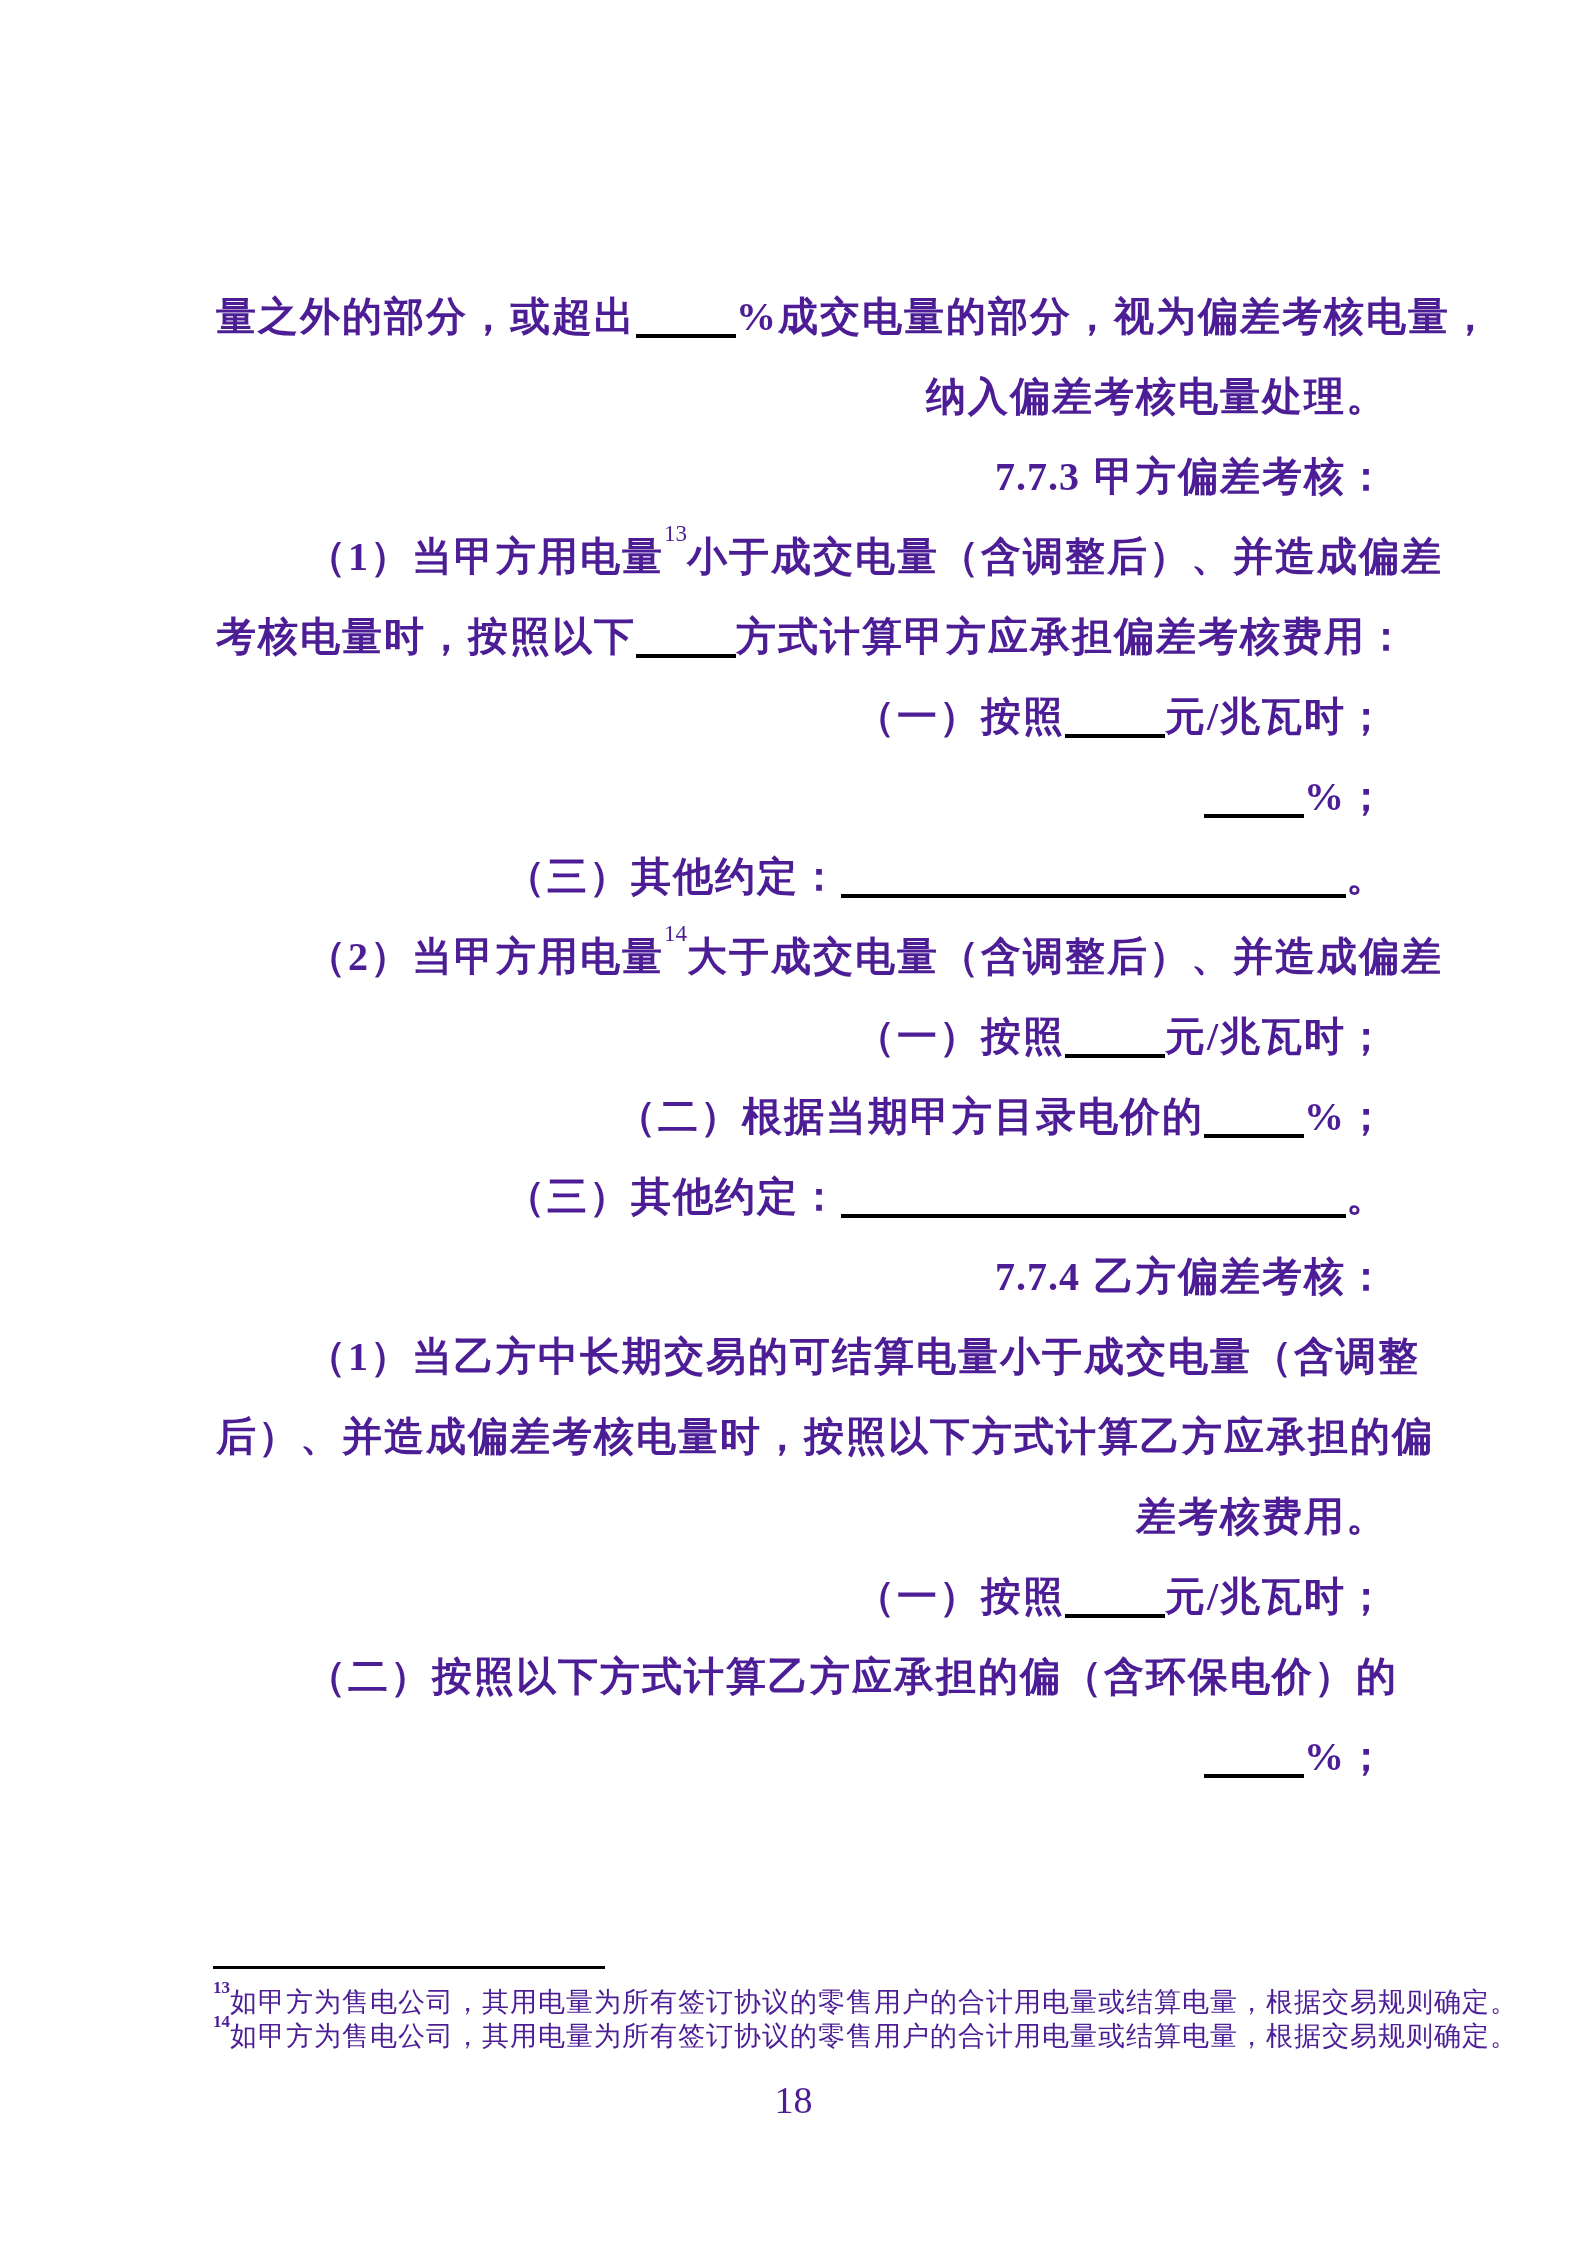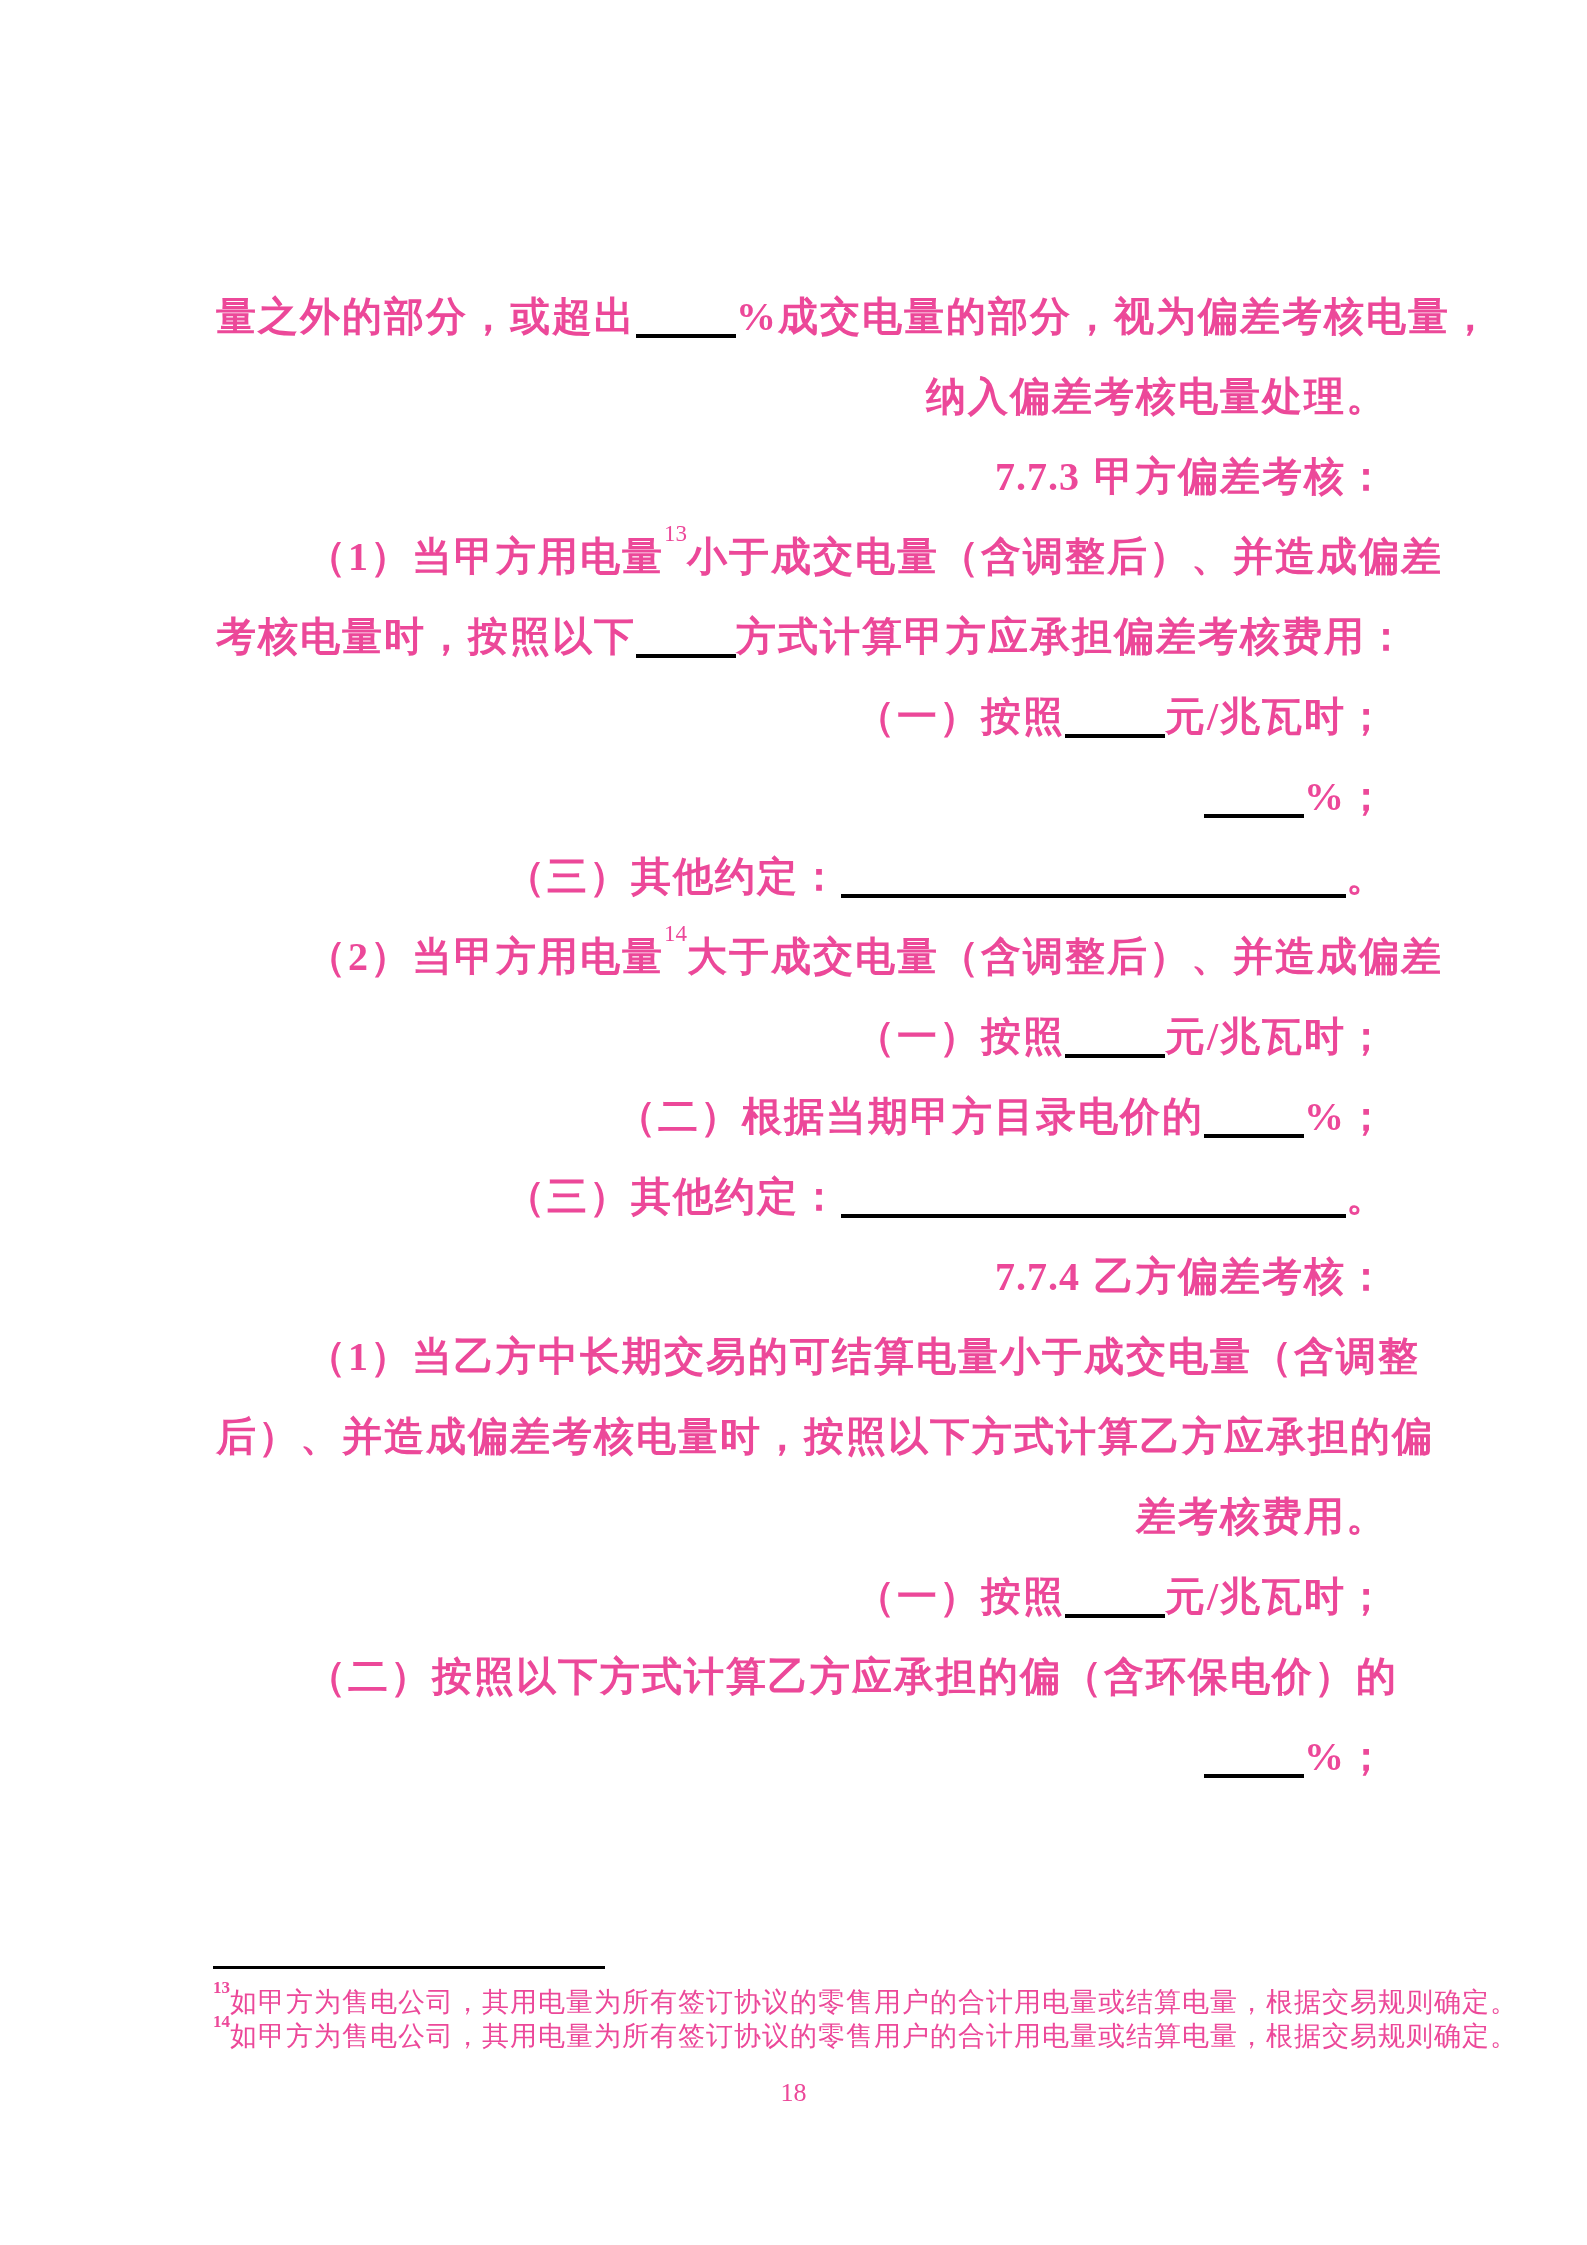--- a/index.html
+++ b/index.html
@@ -5,21 +5,21 @@
   html, body {
     margin: 0;
     padding: 0;
     background: #ffffff;
   }
   .page {
     position: relative;
     width: 1587px;
     height: 2245px;
     background: #ffffff;
-    color: #ec4899;
+    color: #4c1d95;
     font-family: "Liberation Serif", "DejaVu Serif", serif;
     overflow: hidden;
   }
   .content {
     position: absolute;
     left: 216px;
     top: 277px;
     width: 1172px;
   }
   .line {
@@ -81,21 +81,21 @@
     font-size: 17px;
     font-weight: 700;
     top: -8px;
   }
   .page-number {
     position: absolute;
     top: 2078px;
     left: 0;
     width: 100%;
     text-align: center;
-    font-size: 26px;
+    font-size: 38px;
     font-weight: 400;
   }
 </style>
 </head>
 <body>
 
 <div class="page">
 
   <div class="content">
 

